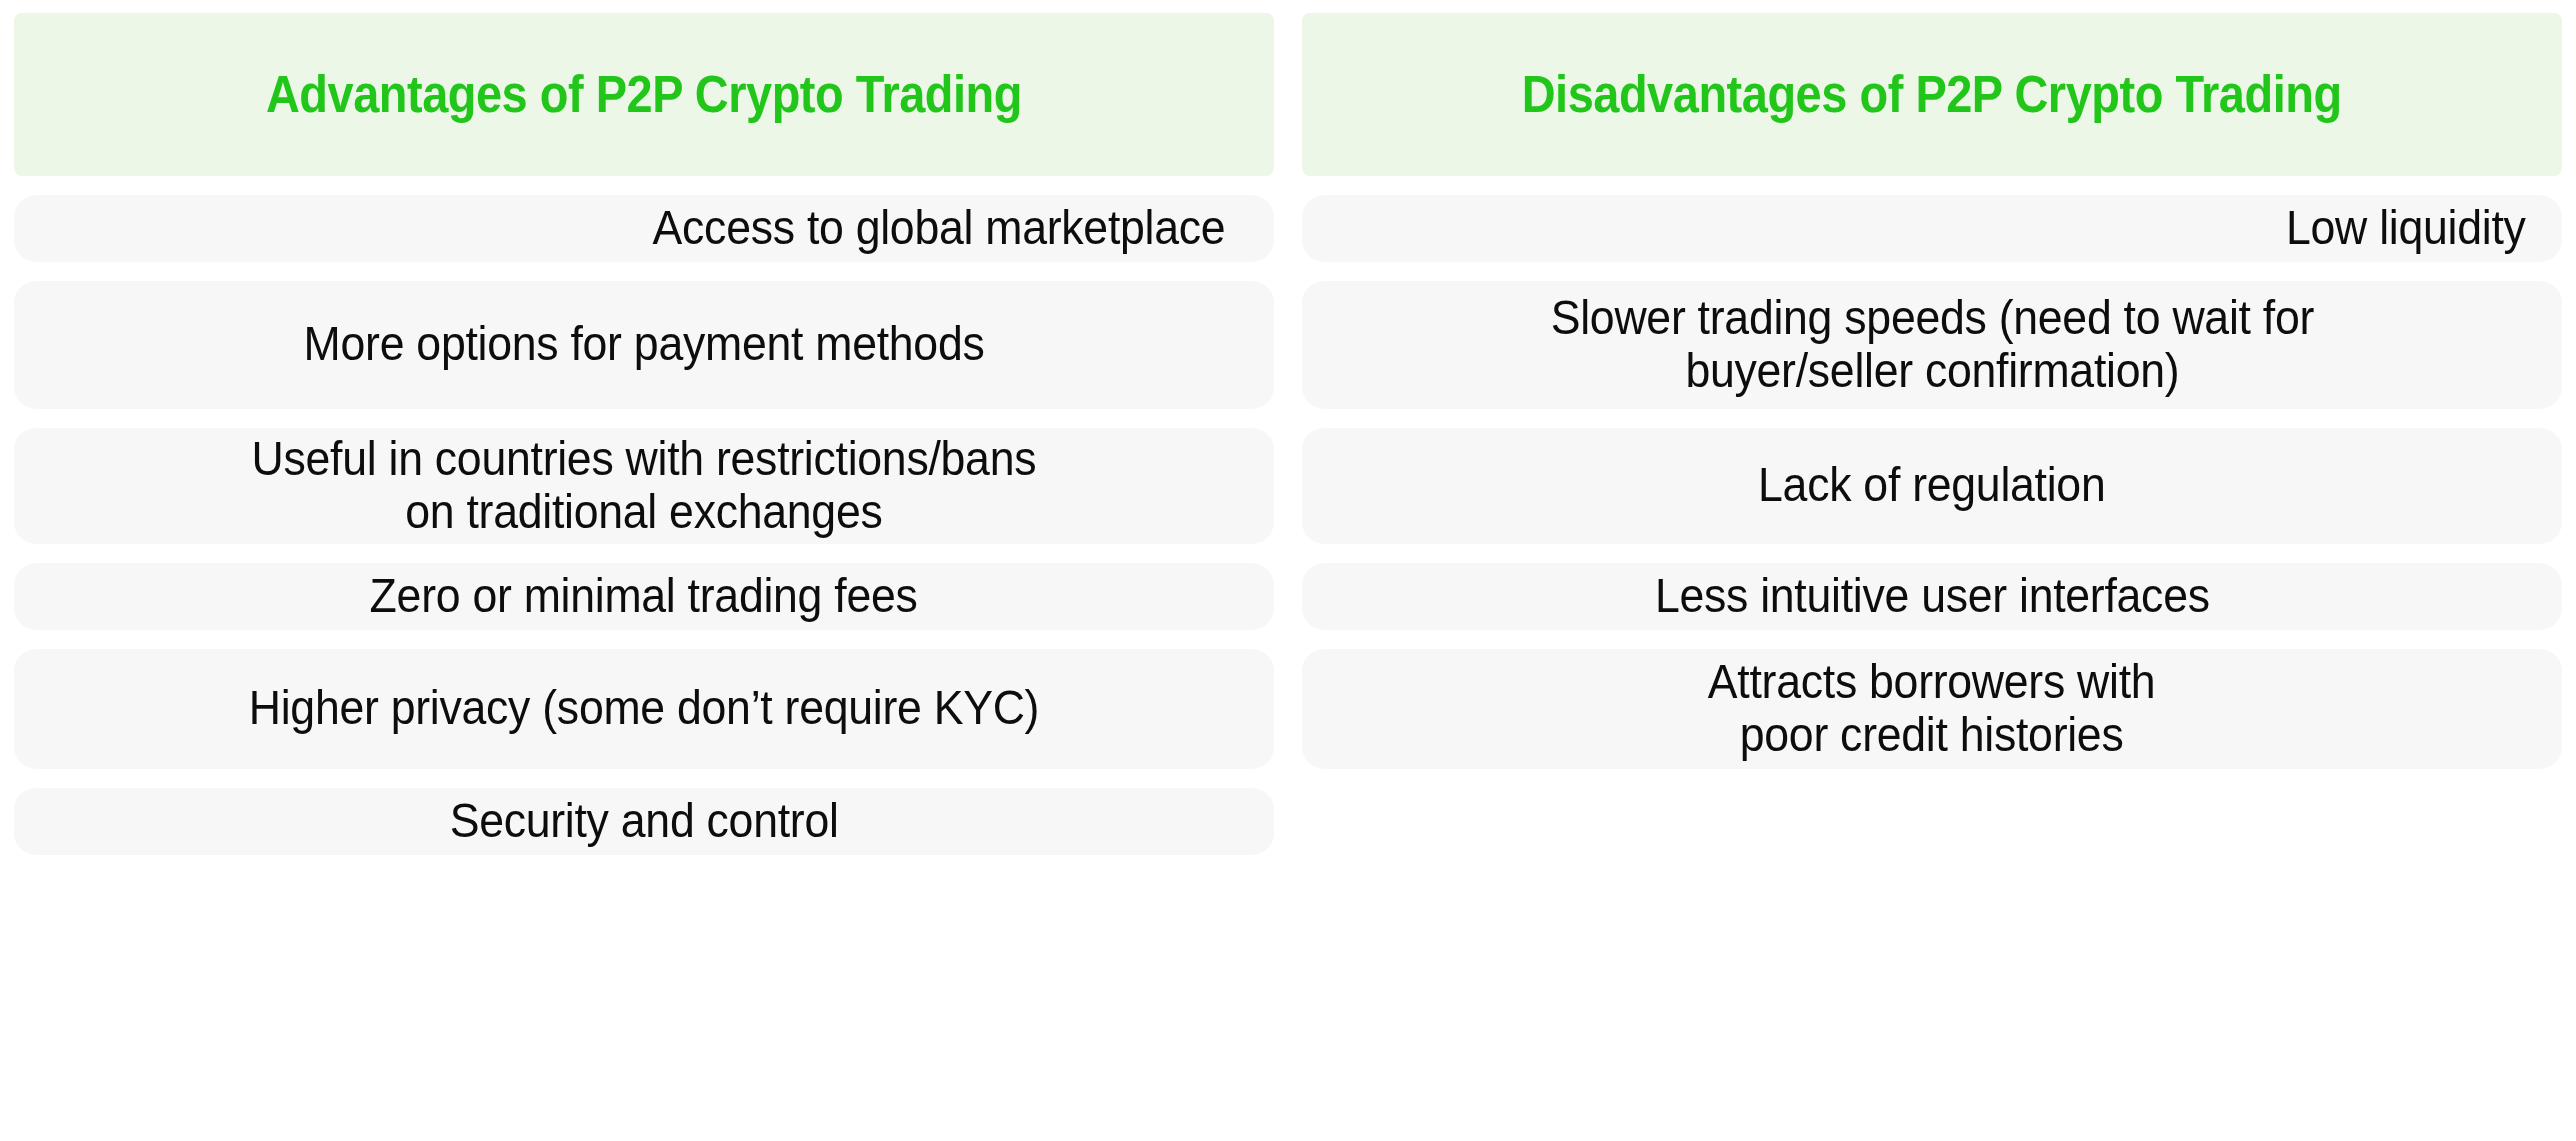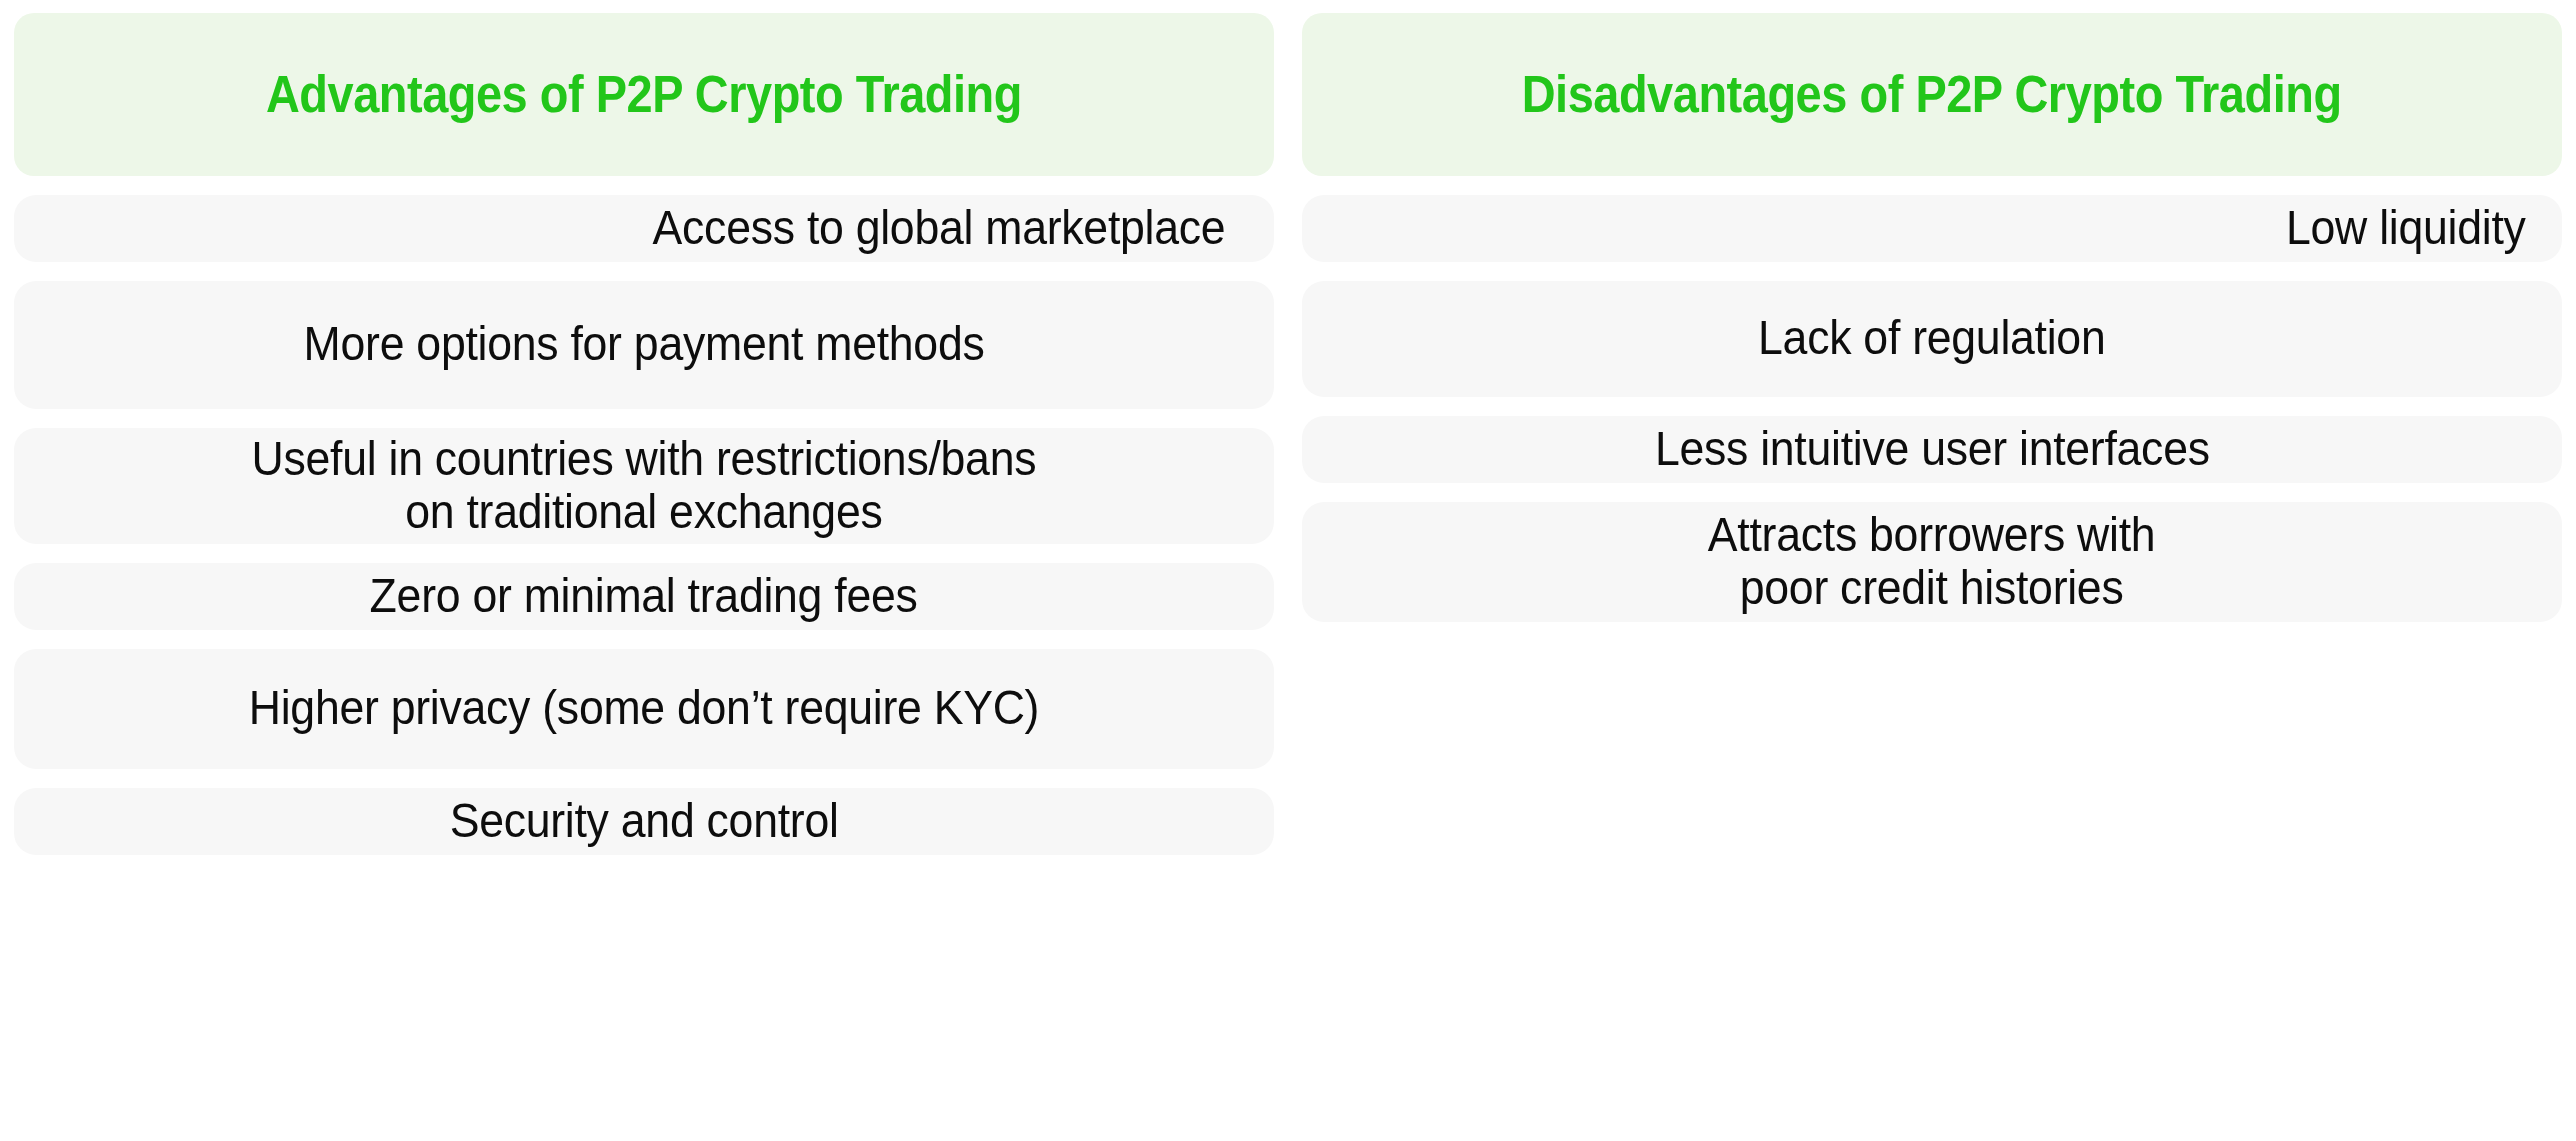--- a/index.html
+++ b/index.html
@@ -29,21 +29,21 @@
   .column {
     display: flex;
     flex-direction: column;
     row-gap: 19px;
     min-width: 0;
   }
 
   
   .col-header {
     background: #edf7e8;
-    border-radius: 20px;
+    border-radius: 8px;
     height: 163px;
     display: flex;
     align-items: center;
     justify-content: center;
     padding: 0 32px;
     box-sizing: border-box;
     text-align: center;
   }
   .col-header-title {
     color: #22c61a;
@@ -130,20 +130,24 @@
   <div class="column">
 
     <div class="col-header">
       <span class="col-header-title">Disadvantages of P2P Crypto Trading</span>
     </div>
 
     <div class="item-pill h-r1">
       <span class="item-pill-text">Low liquidity</span>
     </div>
 
+    <div class="item-pill h-r2">
+      <span class="item-pill-text">Slower trading speeds (need to wait for
+buyer/seller confirmation)</span>
+    </div>
 
     <div class="item-pill h-r4">
       <span class="item-pill-text">Lack of regulation</span>
     </div>
 
     <div class="item-pill h-r3">
       <span class="item-pill-text">Less intuitive user interfaces</span>
     </div>
 
     <div class="item-pill h-r5">

